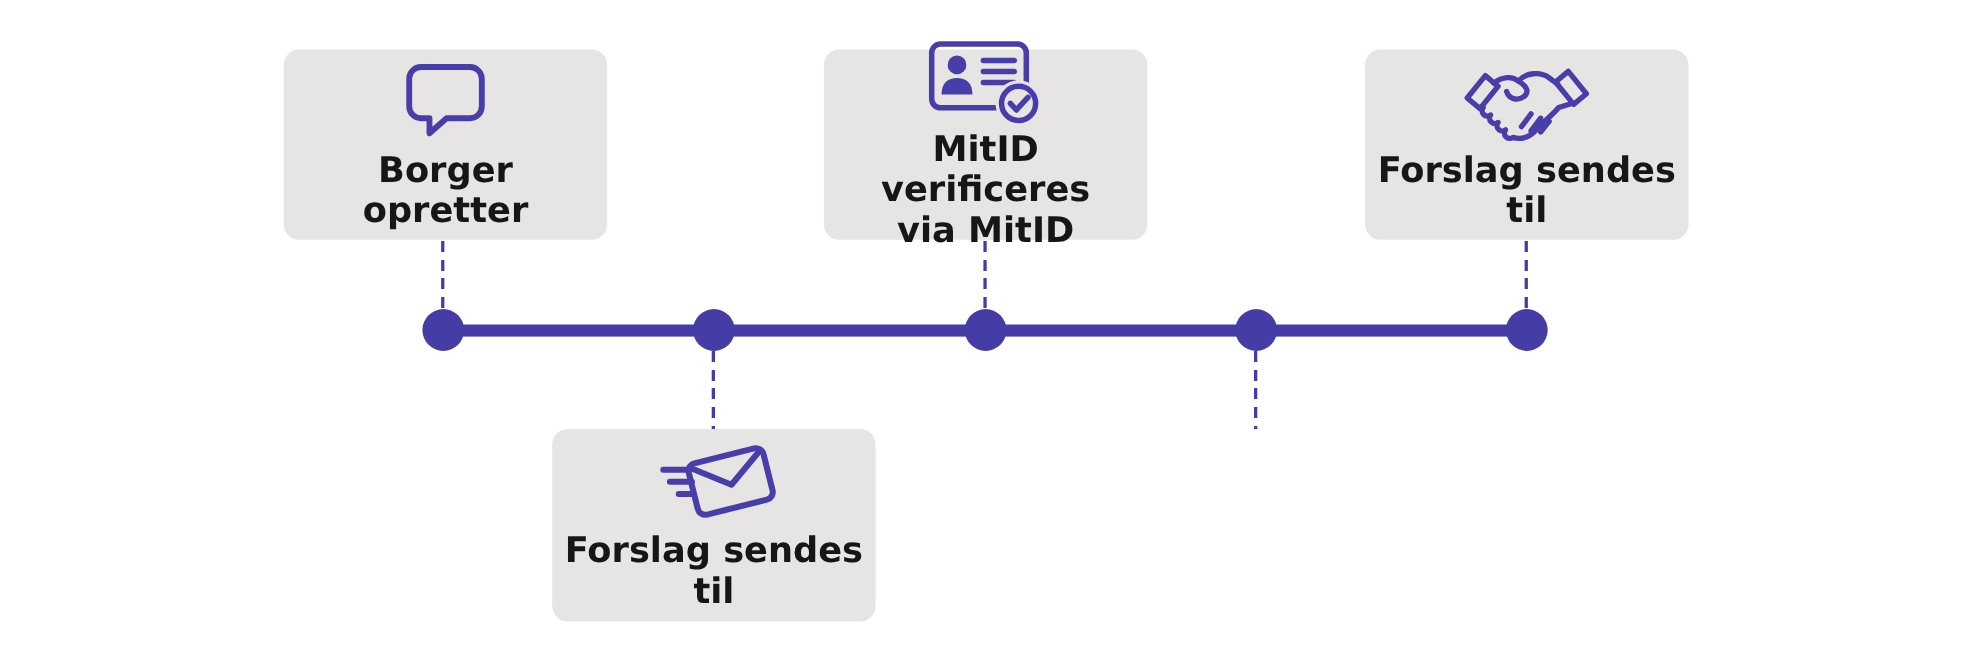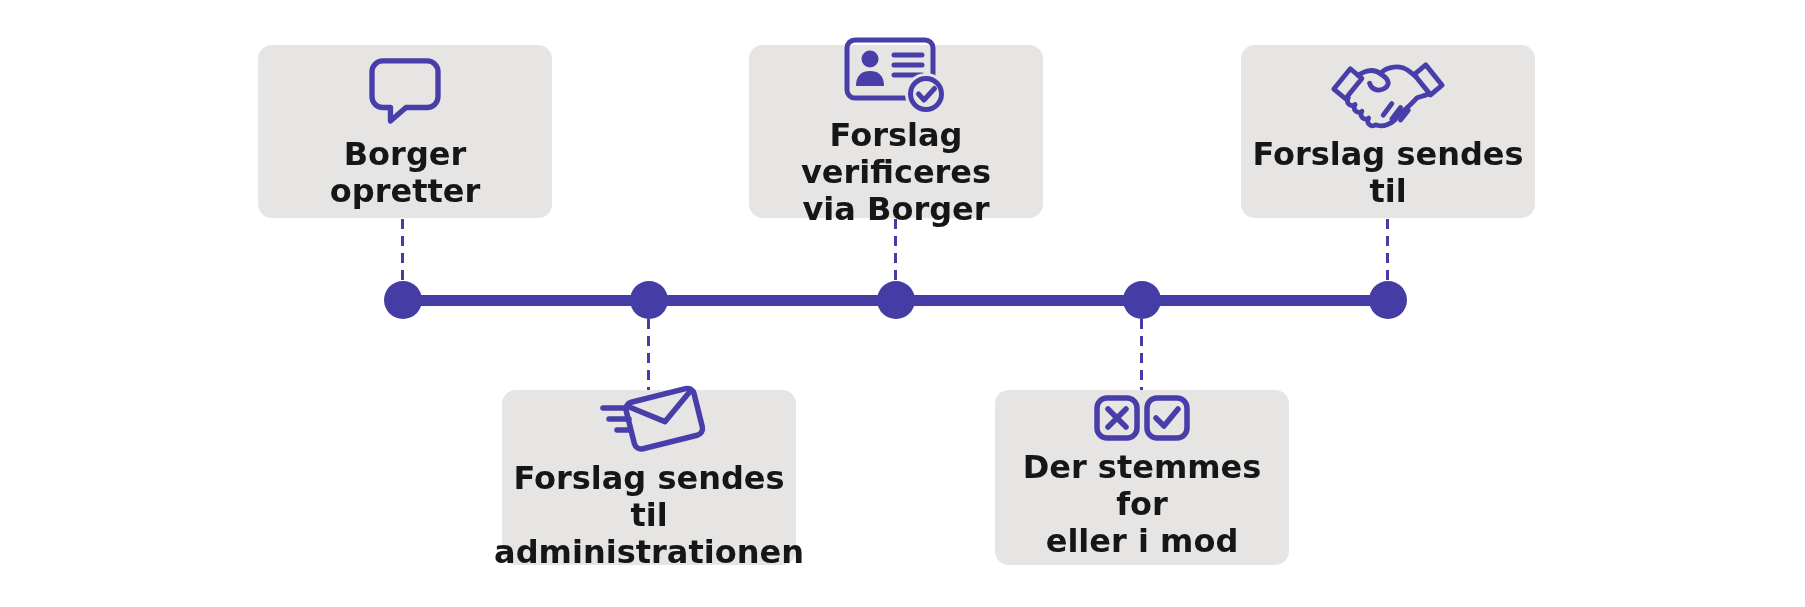--- a/index.html
+++ b/index.html
@@ -94,56 +94,41 @@
           <rect x="36" y="11" width="70" height="48" rx="7"></rect>
           <path d="M41,16 L71,38 L101,16"></path>
         </g>
         <path d="M10,24 H34"></path>
         <path d="M16,35 H36"></path>
         <path d="M24,46 H36"></path>
       </svg>
     </div>
     <div class="label">
       <span>Forslag sendes til</span>
-      <span>administrationen</span>
     </div>
   </div>
 
   <div class="card top" style="left:749px">
     <div class="icon">
       <svg width="104" height="76" viewBox="0 0 104 76" fill="none">
         <rect x="3" y="6" width="86" height="58" rx="8" stroke="currentColor" stroke-width="5"></rect>
         <circle cx="26" cy="25" r="8.5" fill="currentColor"></circle>
         <path d="M12,52 C12,41 18,37 26,37 C34,37 40,41 40,52 Z" fill="currentColor"></path>
         <path d="M50,21 H78 M50,31 H78 M50,41 H78" stroke="currentColor" stroke-width="5" stroke-linecap="round"></path>
         <circle cx="82" cy="60" r="21" style="fill:var(--card-bg)"></circle>
         <circle cx="82" cy="60" r="15.5" stroke="currentColor" stroke-width="5" style="fill:var(--card-bg)"></circle>
         <path d="M74.5,60 L80,66 L90.5,54.5" stroke="currentColor" stroke-width="5" stroke-linecap="round" stroke-linejoin="round" fill="none"></path>
       </svg>
     </div>
     <div class="label">
-      <span>Forslag verificeres</span>
-      <span>via Borger</span>
+      <span>MitID verificeres</span>
+      <span>via MitID</span>
     </div>
   </div>
 
-  <div class="card bottom" style="left:995px">
-    <div class="icon">
-      <svg width="96" height="46" viewBox="0 0 96 46" fill="none" stroke="currentColor" stroke-width="5.5" stroke-linecap="round" stroke-linejoin="round">
-        <rect x="3" y="3" width="40" height="40" rx="10"></rect>
-        <path d="M14,14 L32,32 M32,14 L14,32"></path>
-        <rect x="53" y="3" width="40" height="40" rx="10"></rect>
-        <path d="M62,23 L70,31 L84,14"></path>
-      </svg>
-    </div>
-    <div class="label">
-      <span>Der stemmes for</span>
-      <span>eller i mod</span>
-    </div>
-  </div>
 
   <div class="card top" style="left:1241px">
     <div class="icon">
       <svg width="118" height="76" viewBox="0 0 122 78" fill="none" stroke="currentColor" stroke-width="5" stroke-linecap="round" stroke-linejoin="round">
         <path d="M5,37 L22,16 L34,26 L17,47 Z"></path>
         <path d="M117,33 L100,12 L88,22 L105,43 Z"></path>
         <path d="M30,23 C38,17 47,16 53,21 C60,13 74,12 82,18 L90,24"></path>
         <path d="M53,21 C61,26 64,31 58,36 C52,40 44,38 42,31"></path>
         <path d="M20,46 a5,5 0 0 0 7,7 a5,5 0 0 0 7,7 a5,5 0 0 0 7,7 a5,5 0 0 0 7,7 C56,77 66,73 71,65 C79,58 86,52 91,46 L104,42"></path>
         <path d="M56,64 L65,52"></path>

